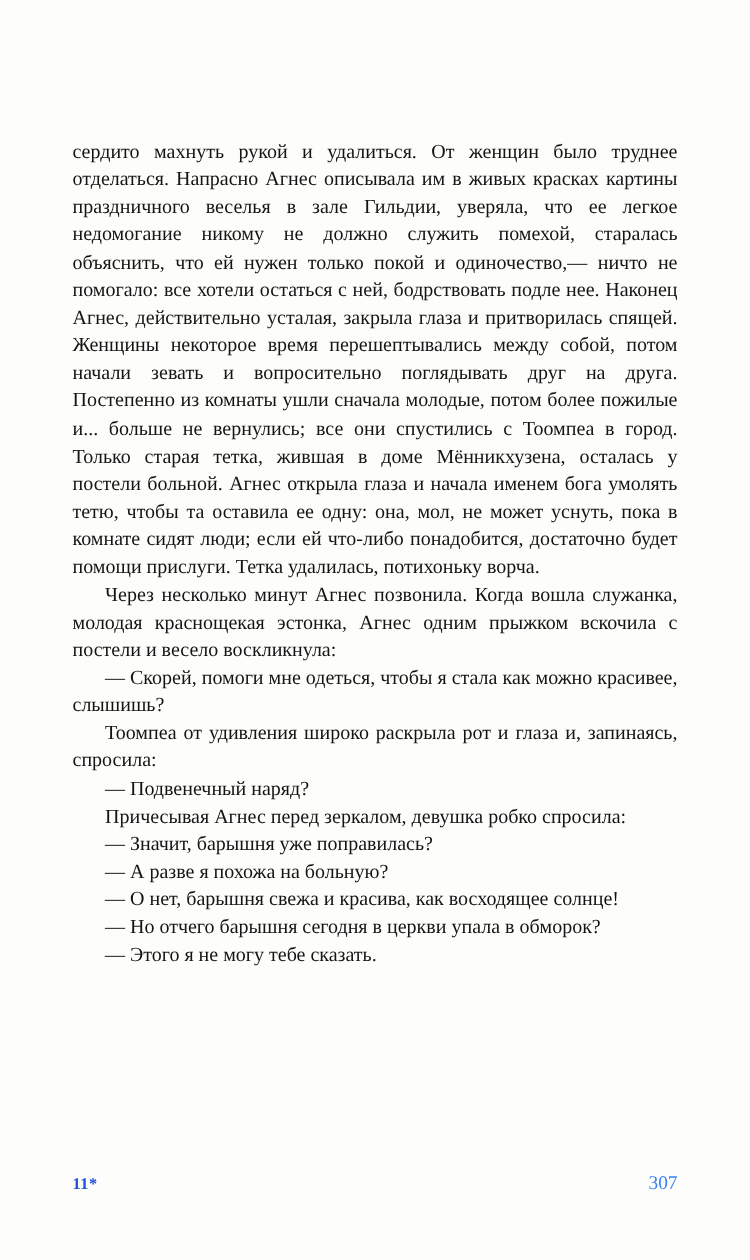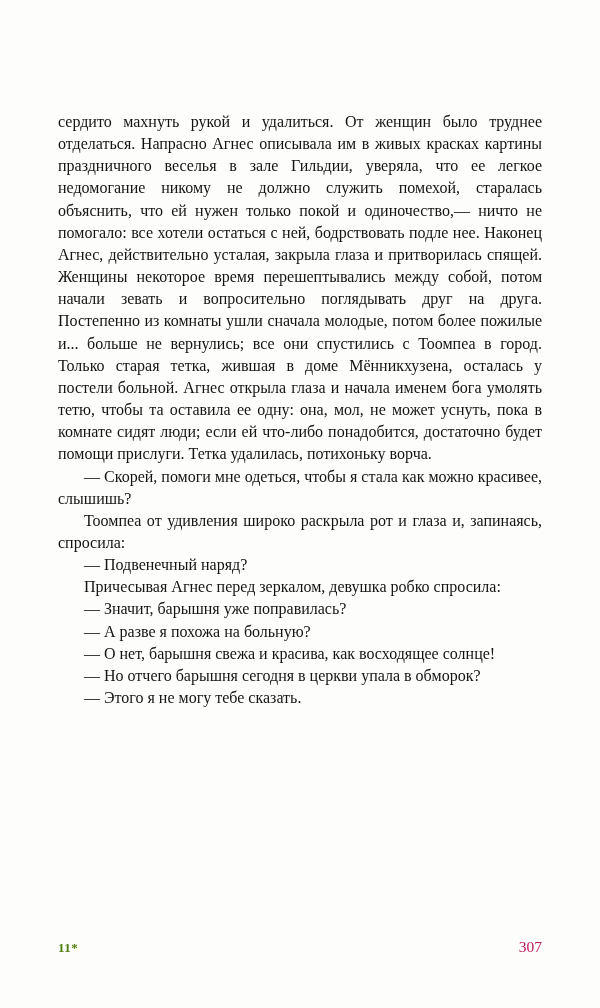--- a/index.html
+++ b/index.html
@@ -43,34 +43,35 @@
     right: 58px;
     bottom: 52px;
     display: flex;
     justify-content: space-between;
     align-items: baseline;
     font-size: 14px;
   }
   .signature {
     font-size: 13px;
     letter-spacing: 0.5px;
-    color: #4d7c0f;
+    color: #1d4ed8;
     font-weight: bold;
   }
   .page-number {
     font-size: 15.5px;
-    color: #be185d;
+    color: #3b82f6;
   }
 </style>
 </head>
 <body>
 
 <div class="page">
   <div class="body-text" id="body-container">
       <p class="para">сердито махнуть рукой и удалиться. От женщин было труднее отделаться. Напрасно Агнес описывала им в живых красках картины праздничного веселья в зале Гильдии, уверяла, что ее легкое недомогание никому не должно служить помехой, старалась объяснить, что ей нужен только покой и одиночество,— ничто не помогало: все хотели остаться с ней, бодрствовать подле нее. Наконец Агнес, действительно усталая, закрыла глаза и притворилась спящей. Женщины некоторое время перешептывались между собой, потом начали зевать и вопросительно поглядывать друг на друга. Постепенно из комнаты ушли сначала молодые, потом более пожилые и... больше не вернулись; все они спустились с Тоомпеа в город. Только старая тетка, жившая в доме Мённикхузена, осталась у постели больной. Агнес открыла глаза и начала именем бога умолять тетю, чтобы та оставила ее одну: она, мол, не может уснуть, пока в комнате сидят люди; если ей что-либо понадобится, достаточно будет помощи прислуги. Тетка удалилась, потихоньку ворча.</p>
+      <p class="para indent">Через несколько минут Агнес позвонила. Когда вошла служанка, молодая краснощекая эстонка, Агнес одним прыжком вскочила с постели и весело воскликнула:</p>
       <p class="para indent">— Скорей, помоги мне одеться, чтобы я стала как можно красивее, слышишь?</p>
       <p class="para indent">Тоомпеа от удивления широко раскрыла рот и глаза и, запинаясь, спросила:</p>
       <p class="para indent">— Подвенечный наряд?</p>
       <p class="para indent">Причесывая Агнес перед зеркалом, девушка робко спросила:</p>
       <p class="para indent">— Значит, барышня уже поправилась?</p>
       <p class="para indent">— А разве я похожа на больную?</p>
       <p class="para indent">— О нет, барышня свежа и красива, как восходящее солнце!</p>
       <p class="para indent">— Но отчего барышня сегодня в церкви упала в обморок?</p>
       <p class="para indent">— Этого я не могу тебе сказать.</p>
     </div>

